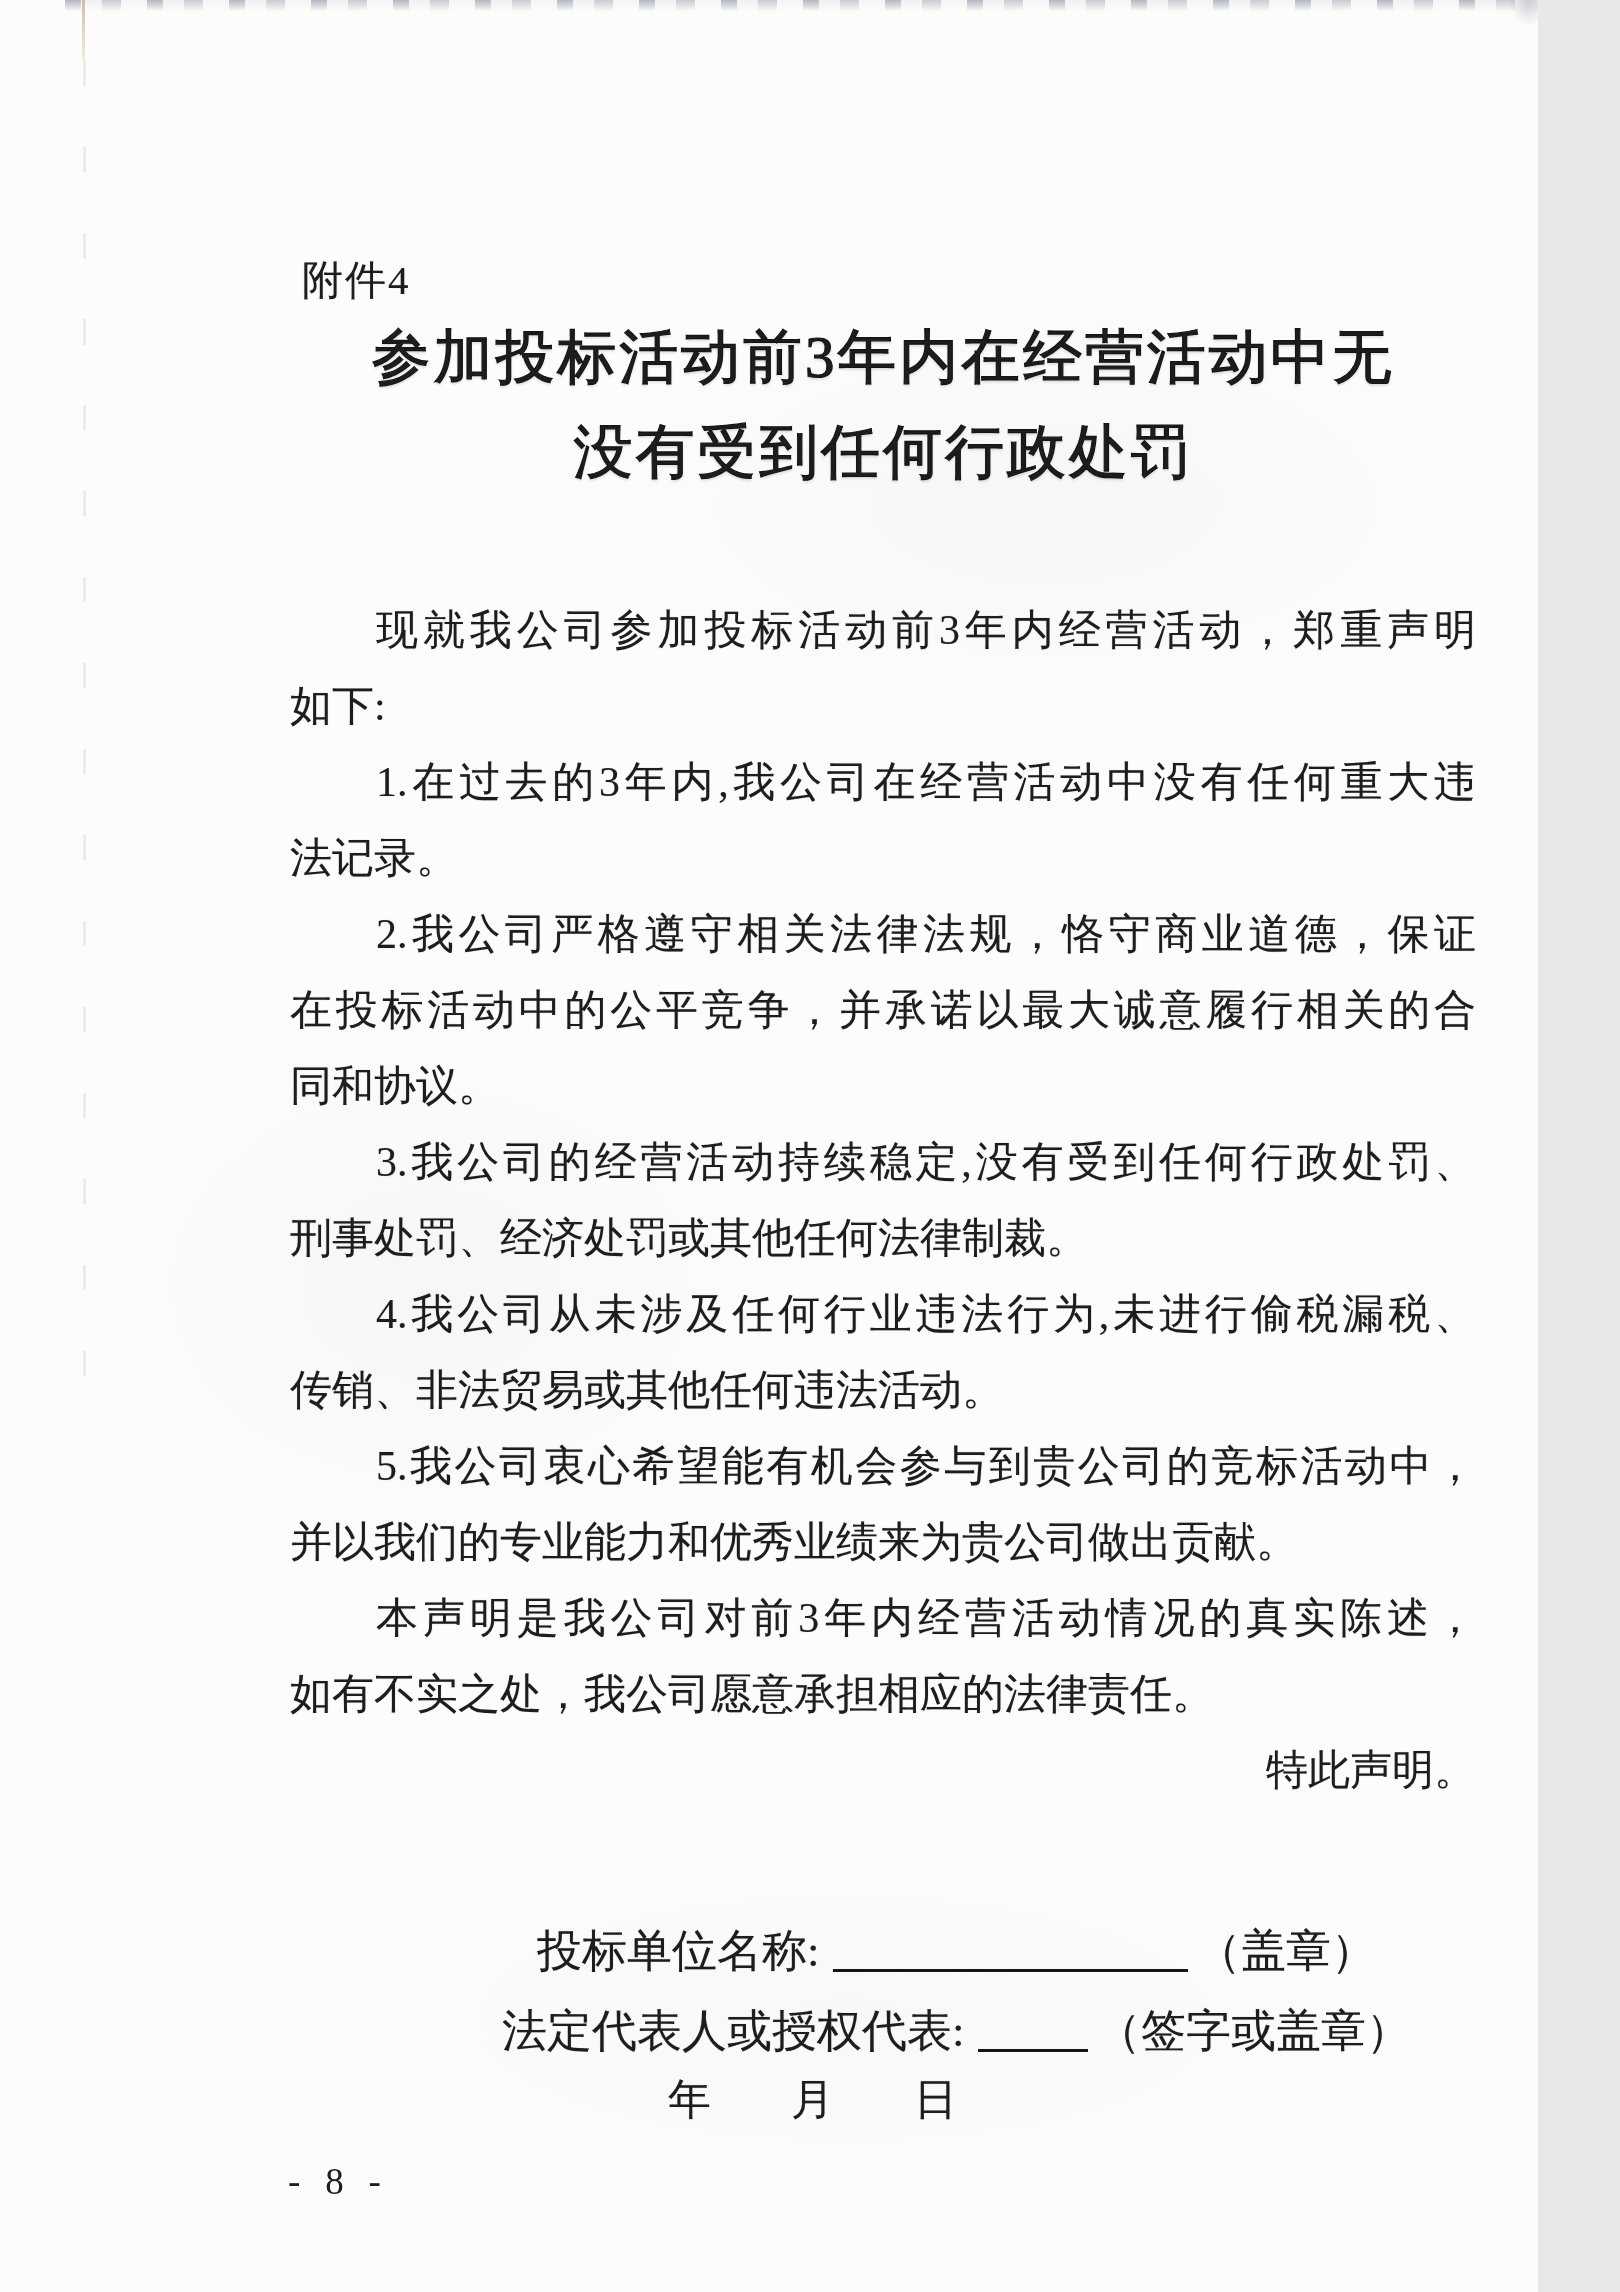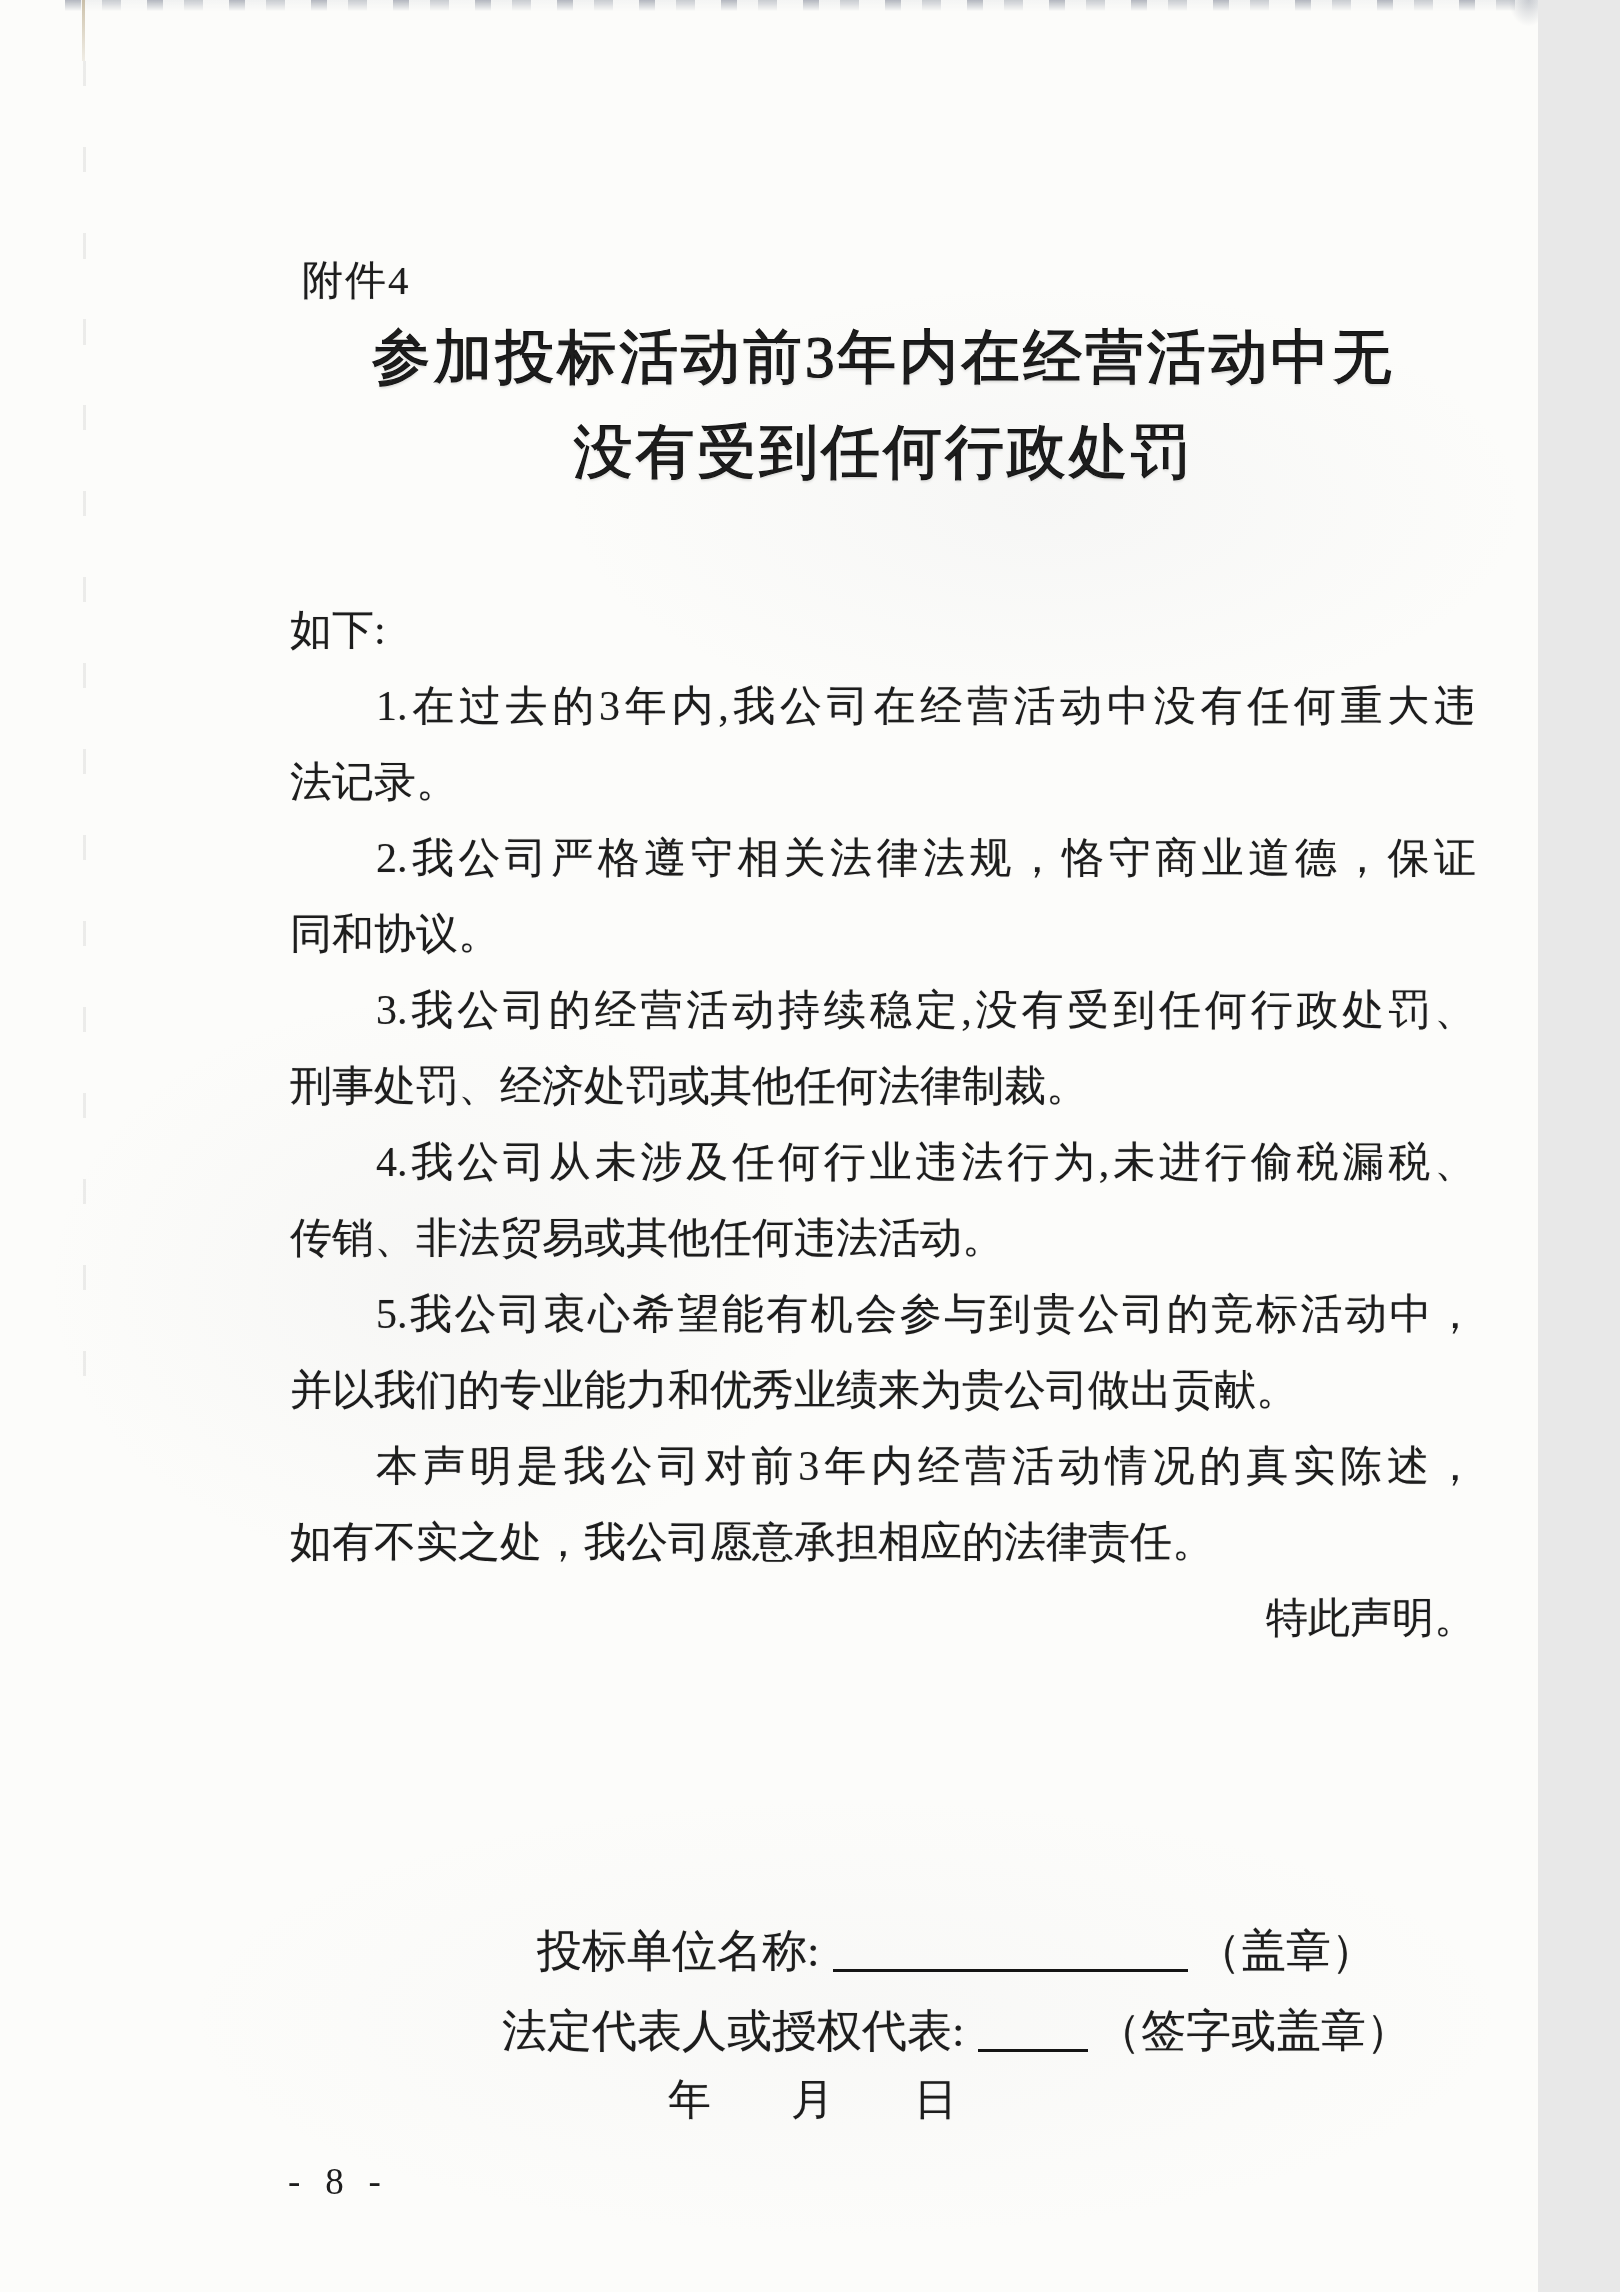--- a/index.html
+++ b/index.html
@@ -106,24 +106,26 @@
   <div class="corner-right-patch"></div>
 
   <div class="att">附件4</div>
 
   <div class="title">
     <div>参加投标活动前3年内在经营活动中无</div>
     <div>没有受到任何行政处罚</div>
   </div>
 
   <div class="bodytxt">
+    <p class="ind str">现就我公司参加投标活动前3年内经营活动，郑重声明</p>
     <p>如下:</p>
     <p class="ind str">1.在过去的3年内,我公司在经营活动中没有任何重大违</p>
     <p>法记录。</p>
     <p class="ind str">2.我公司严格遵守相关法律法规，恪守商业道德，保证</p>
+    <p class="str">在投标活动中的公平竞争，并承诺以最大诚意履行相关的合</p>
     <p>同和协议。</p>
     <p class="ind str">3.我公司的经营活动持续稳定,没有受到任何行政处罚、</p>
     <p>刑事处罚、经济处罚或其他任何法律制裁。</p>
     <p class="ind str">4.我公司从未涉及任何行业违法行为,未进行偷税漏税、</p>
     <p>传销、非法贸易或其他任何违法活动。</p>
     <p class="ind str">5.我公司衷心希望能有机会参与到贵公司的竞标活动中，</p>
     <p>并以我们的专业能力和优秀业绩来为贵公司做出贡献。</p>
     <p class="ind str">本声明是我公司对前3年内经营活动情况的真实陈述，</p>
     <p>如有不实之处，我公司愿意承担相应的法律责任。</p>
     <p class="ind">特此声明。</p>

